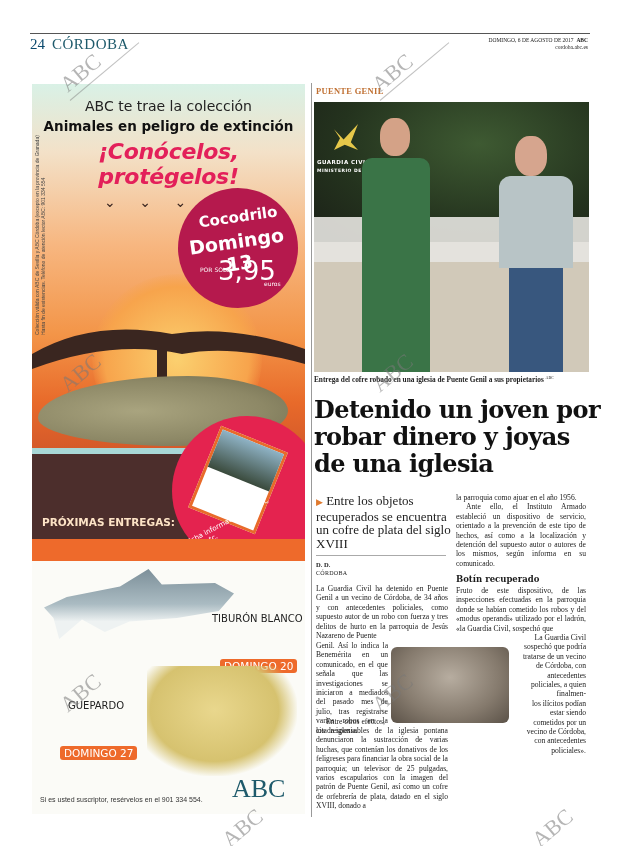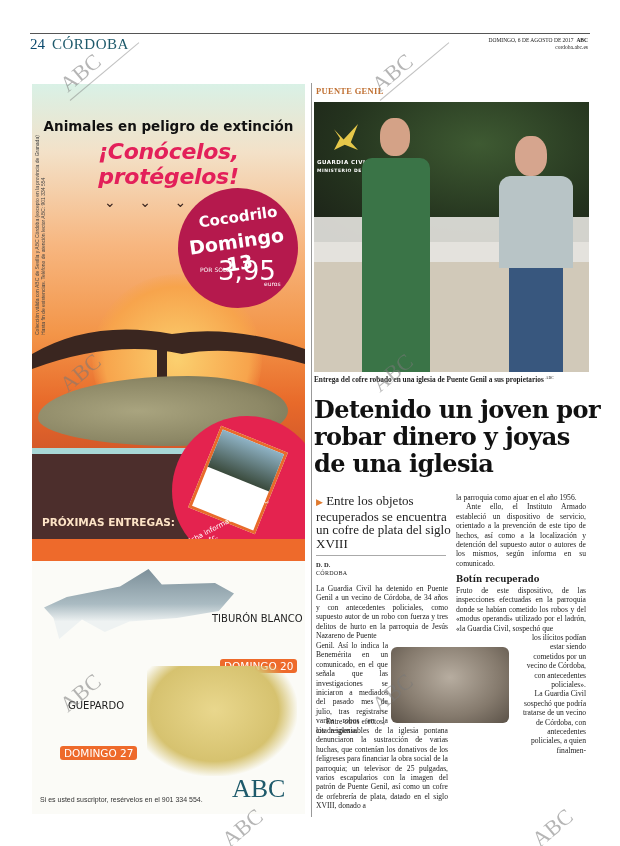--- a/index.html
+++ b/index.html
@@ -95,20 +95,21 @@
   <span>DOMINGO, 6 DE AGOSTO DE 2017</span>&nbsp;&nbsp;<b>ABC</b><br>
   <span>cordoba.abc.es</span>
 </div>
 
 <div class="ad">
   <div class="ad-top"></div>
   <div class="ad-side">
     <span>Colección válida con ABC de Sevilla y ABC Córdoba (excepto en la provincia de Granada)</span><br>
     <span>Hasta fin de existencias. Teléfono de atención lector ABC: 901 334 554</span>
   </div>
+  <div class="ad-line1">ABC te trae la colección</div>
   <div class="ad-line2">Animales en peligro de extinción</div>
   <div class="ad-line3">¡Conócelos, protégelos!</div>
   <div class="birds">⌄ ⌄ ⌄</div>
   <div class="sun"></div>
   <svg class="tree" viewBox="0 0 273 80">
     <path d="M0 40 Q60 5 140 20 Q200 10 273 35 L273 50 Q200 30 150 40 Q80 25 0 55 Z" fill="#3a2620"></path>
     <rect x="125" y="35" width="10" height="45" fill="#3a2620"></rect>
   </svg>
   <div class="badge">
     <div class="badge-animal">Cocodrilo</div>
@@ -178,22 +179,22 @@
 <div class="body col1b">los responsables de la iglesia pontana denunciaron la sustracción de varias huchas, que contenían los donativos de los feligreses para financiar la obra social de la parroquia; un televisor de 25 pulgadas, varios escapularios con la imagen del patrón de Puente Genil, así como un cofre de orfebrería de plata, datado en el siglo XVIII, donado a</div>
 <div class="cofre"></div>
 
 <div class="body col2a">
   <div>la parroquia como ajuar en el año 1956.</div>
   <div class="indent">Ante ello, el Instituto Armado estableció un dispositivo de servicio, orientado a la prevención de este tipo de hechos, así como a la localización y detención del supuesto autor o autores de los mismos, según informa en su comunicado.</div>
 </div>
 <div class="subtitle2">Botín recuperado</div>
 <div class="body col2b">Fruto de este dispositivo, de las inspecciones efectuadas en la parroquia donde se habían cometido los robos y del «modus operandi» utilizado por el ladrón, «la Guardia Civil, sospechó que</div>
 <div class="body col2-narrow">
+  <div>La Guardia Civil sospechó que podría tratarse de un vecino de Córdoba, con antecedentes policiales, a quien finalmen-</div>
   <div>los ilícitos podían estar siendo cometidos por un vecino de Córdoba, con antecedentes policiales».</div>
-  <div>La Guardia Civil sospechó que podría tratarse de un vecino de Córdoba, con antecedentes policiales, a quien finalmen-</div>
 </div>
 <div class="body col2c">
 </div>
 
 <div class="wm" style="left:58px;top:60px;">ABC</div>
 <div class="wm-line" style="left:70px;top:100px;width:90px;"></div>
 <div class="wm" style="left:370px;top:60px;">ABC</div>
 <div class="wm-line" style="left:380px;top:100px;width:90px;"></div>
 <div class="wm" style="left:58px;top:360px;">ABC</div>
 <div class="wm" style="left:370px;top:360px;">ABC</div>

